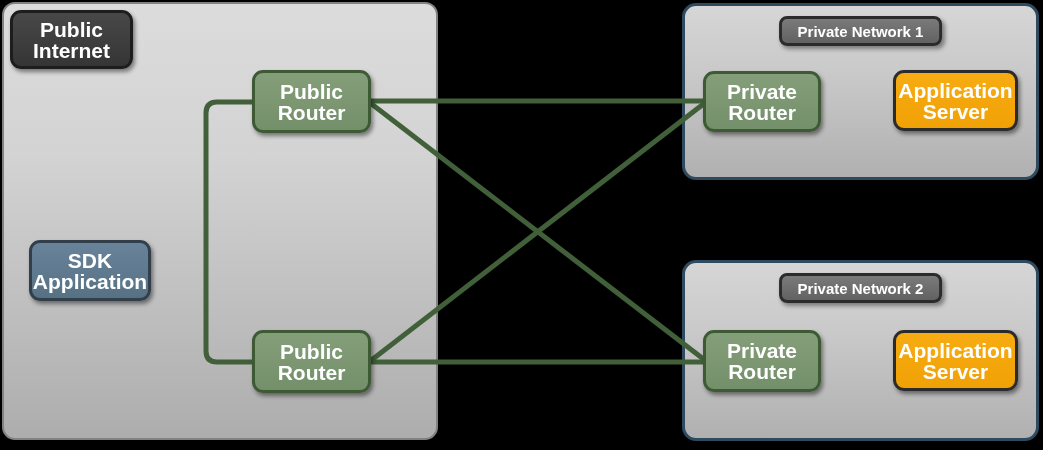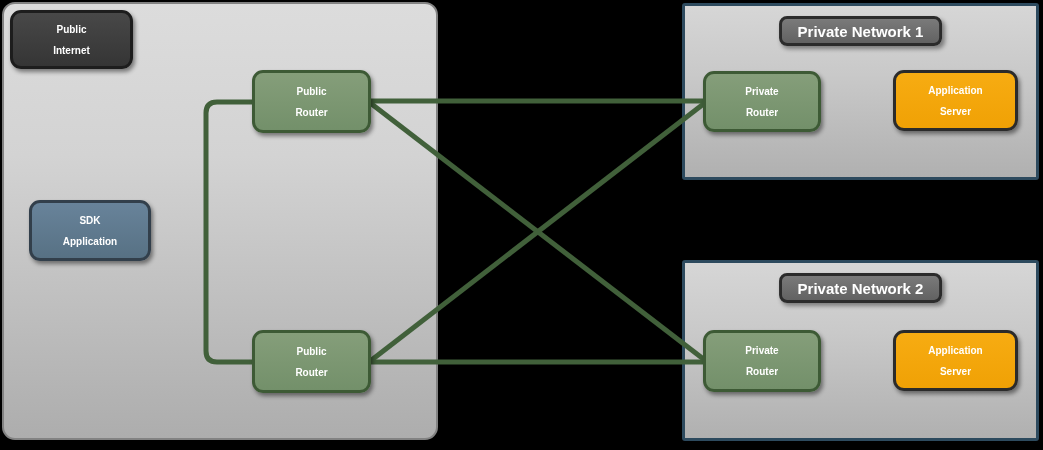--- a/index.html
+++ b/index.html
@@ -11,43 +11,44 @@
   .zone{position:absolute;box-sizing:border-box;}
   .public-internet{
     left:2px;top:2px;width:436px;height:438px;
     background:linear-gradient(to bottom,#dcdcdc 0%,#d3d3d3 35%,#adadad 100%);
     border:2px solid #828282;border-radius:13px;
     box-shadow:3px 4px 5px rgba(0,0,0,0.55);
   }
   .private-network{
     left:682px;width:357px;height:177px;
     background:linear-gradient(to bottom,#d6d6d6 0%,#c9c9c9 40%,#b0b0b0 100%);
-    border:3px solid #2d4a5e;border-radius:3px;
+    border:3px solid #2d4a5e;border-radius:14px;
     box-shadow:3px 4px 5px rgba(0,0,0,0.55);
   }
   .pn1{top:3px;}
   .pn2{top:260px;height:181px;text-align:right;}
   
   svg.links{position:absolute;left:0;top:0;z-index:5;pointer-events:none;}
   .link{stroke:#41603a;stroke-width:5;fill:none;}
   
   .node{
     position:absolute;z-index:10;box-sizing:border-box;
     display:flex;align-items:center;justify-content:center;text-align:center;
-    color:#fff;font-weight:bold;font-size:10px;line-height:21px;
+    color:#fff;font-weight:bold;font-size:21px;line-height:21px;
     white-space:pre-line;border-radius:11px;
     box-shadow:2px 3px 4px rgba(0,0,0,0.45);
   }
   .node-dark{
     background:linear-gradient(to bottom,#484848,#353535);
     border:3px solid #1d1d1d;
   }
   .node-slate{
     background:linear-gradient(to bottom,#68839a,#577184);
     border:3px solid #323f4b;
+    margin-top:40px;
   }
   .node-green{
     background:linear-gradient(to bottom,#859e7a,#73906a);
     border:3px solid #3d5a35;
   }
   .node-rust{
     background:linear-gradient(to bottom,#b0592f,#9c4a28);
     border:3px solid #5f260b;
   }
   .node-orange{

